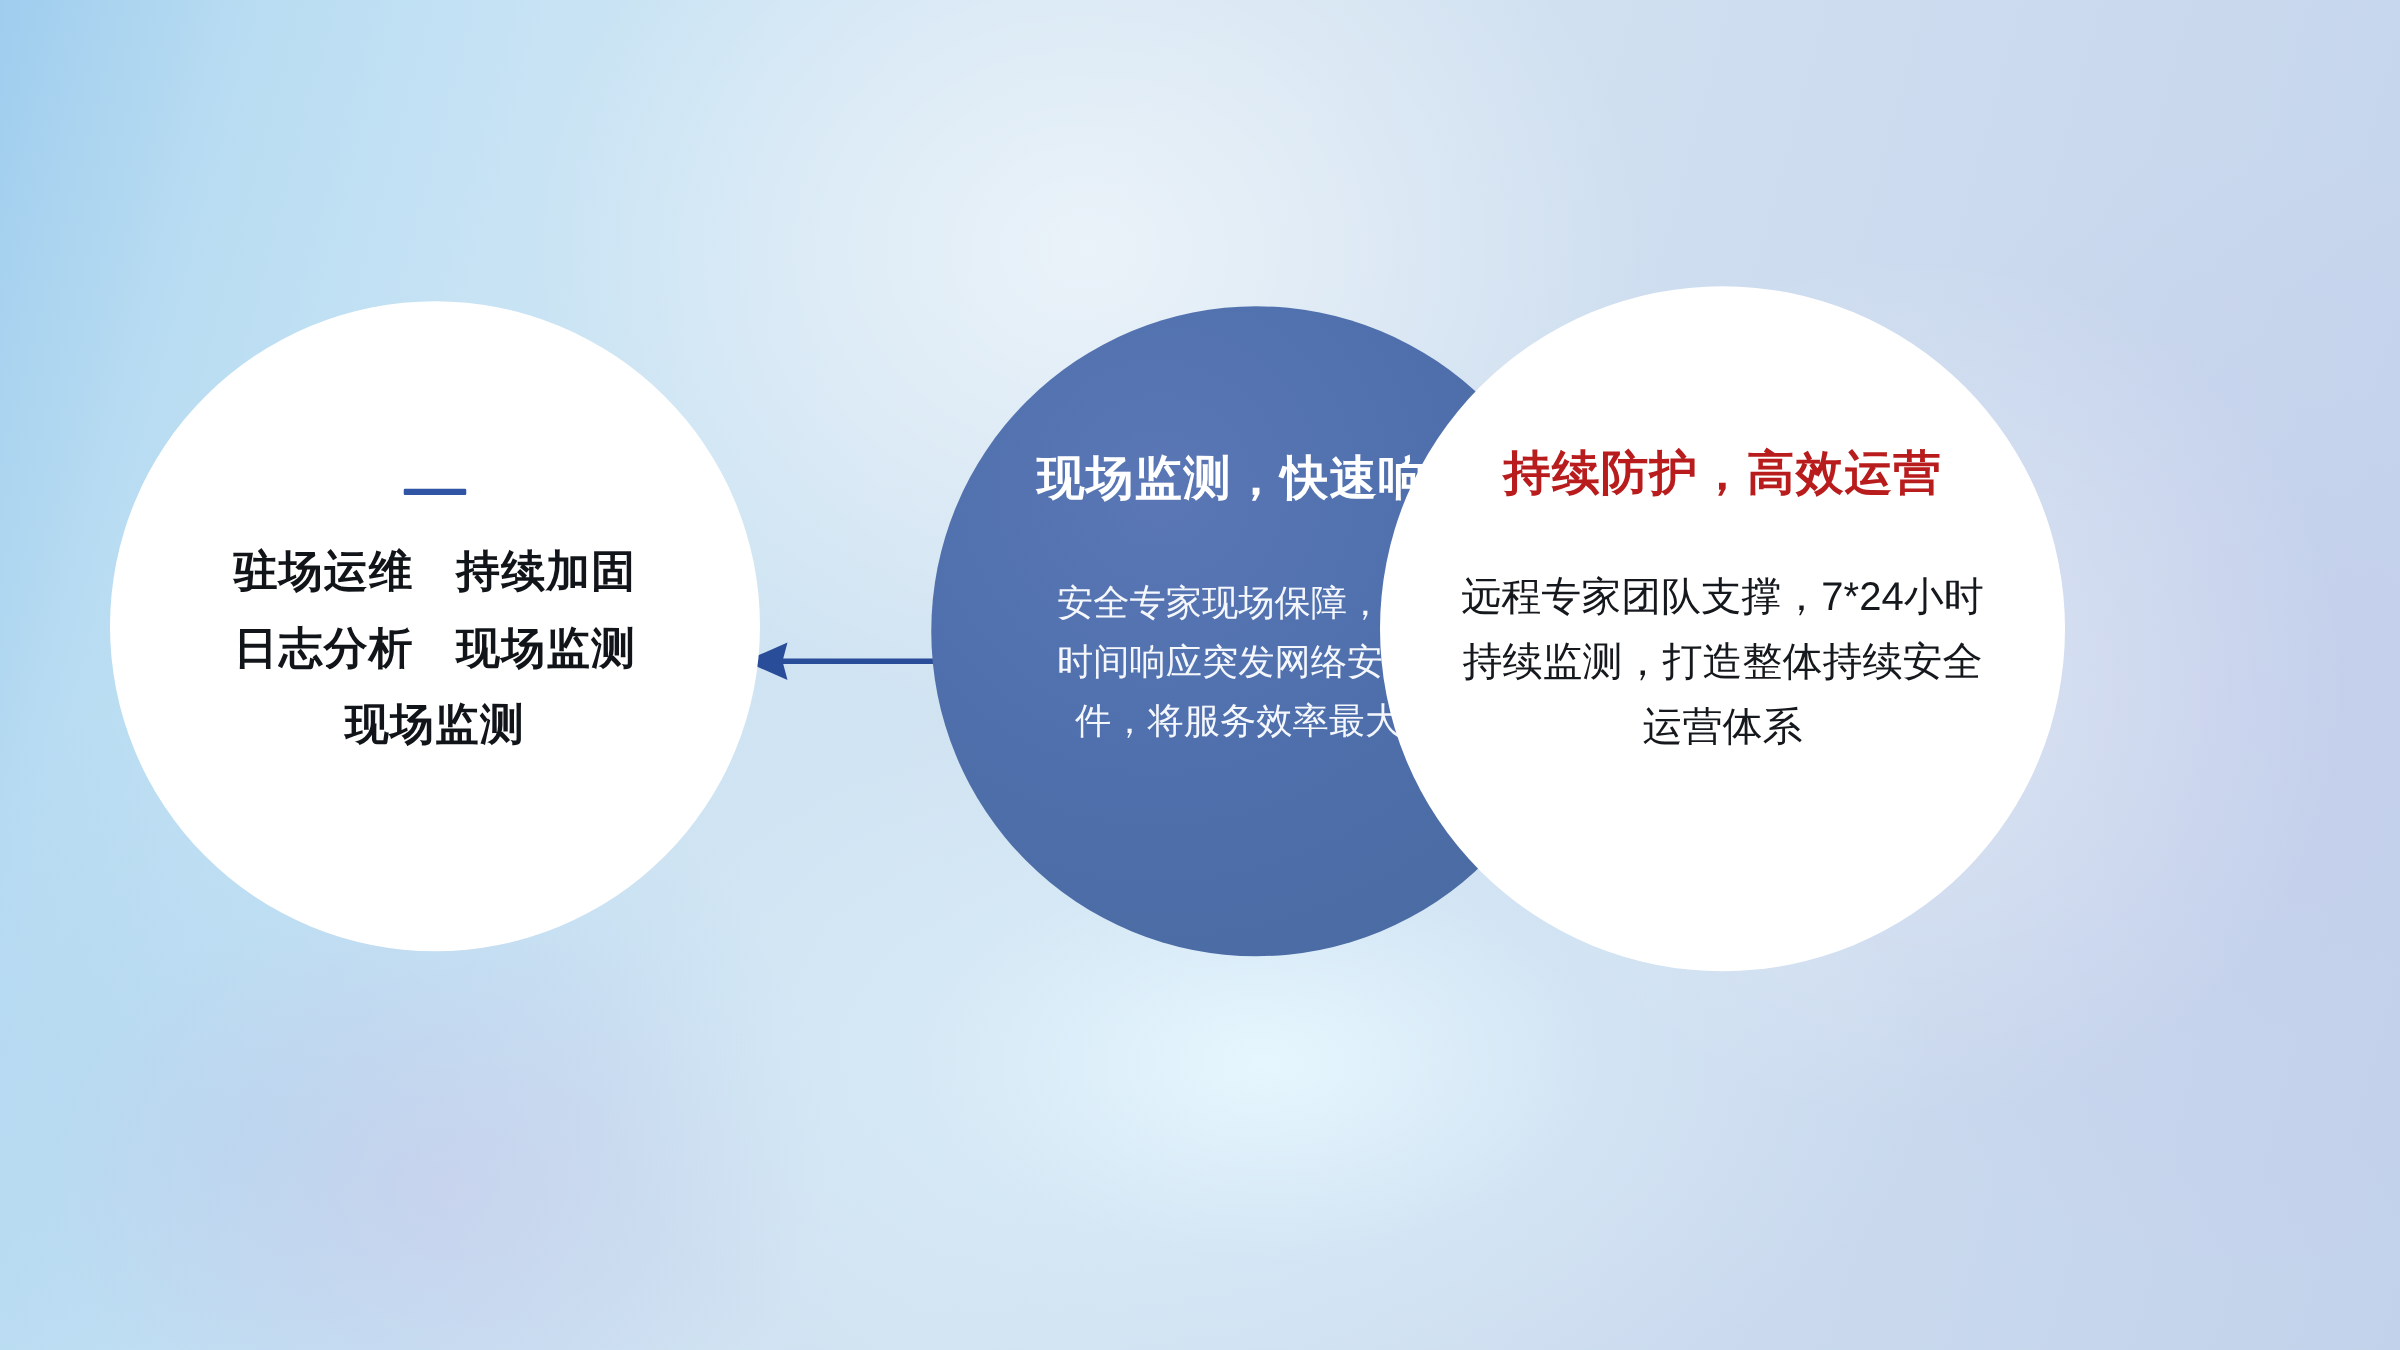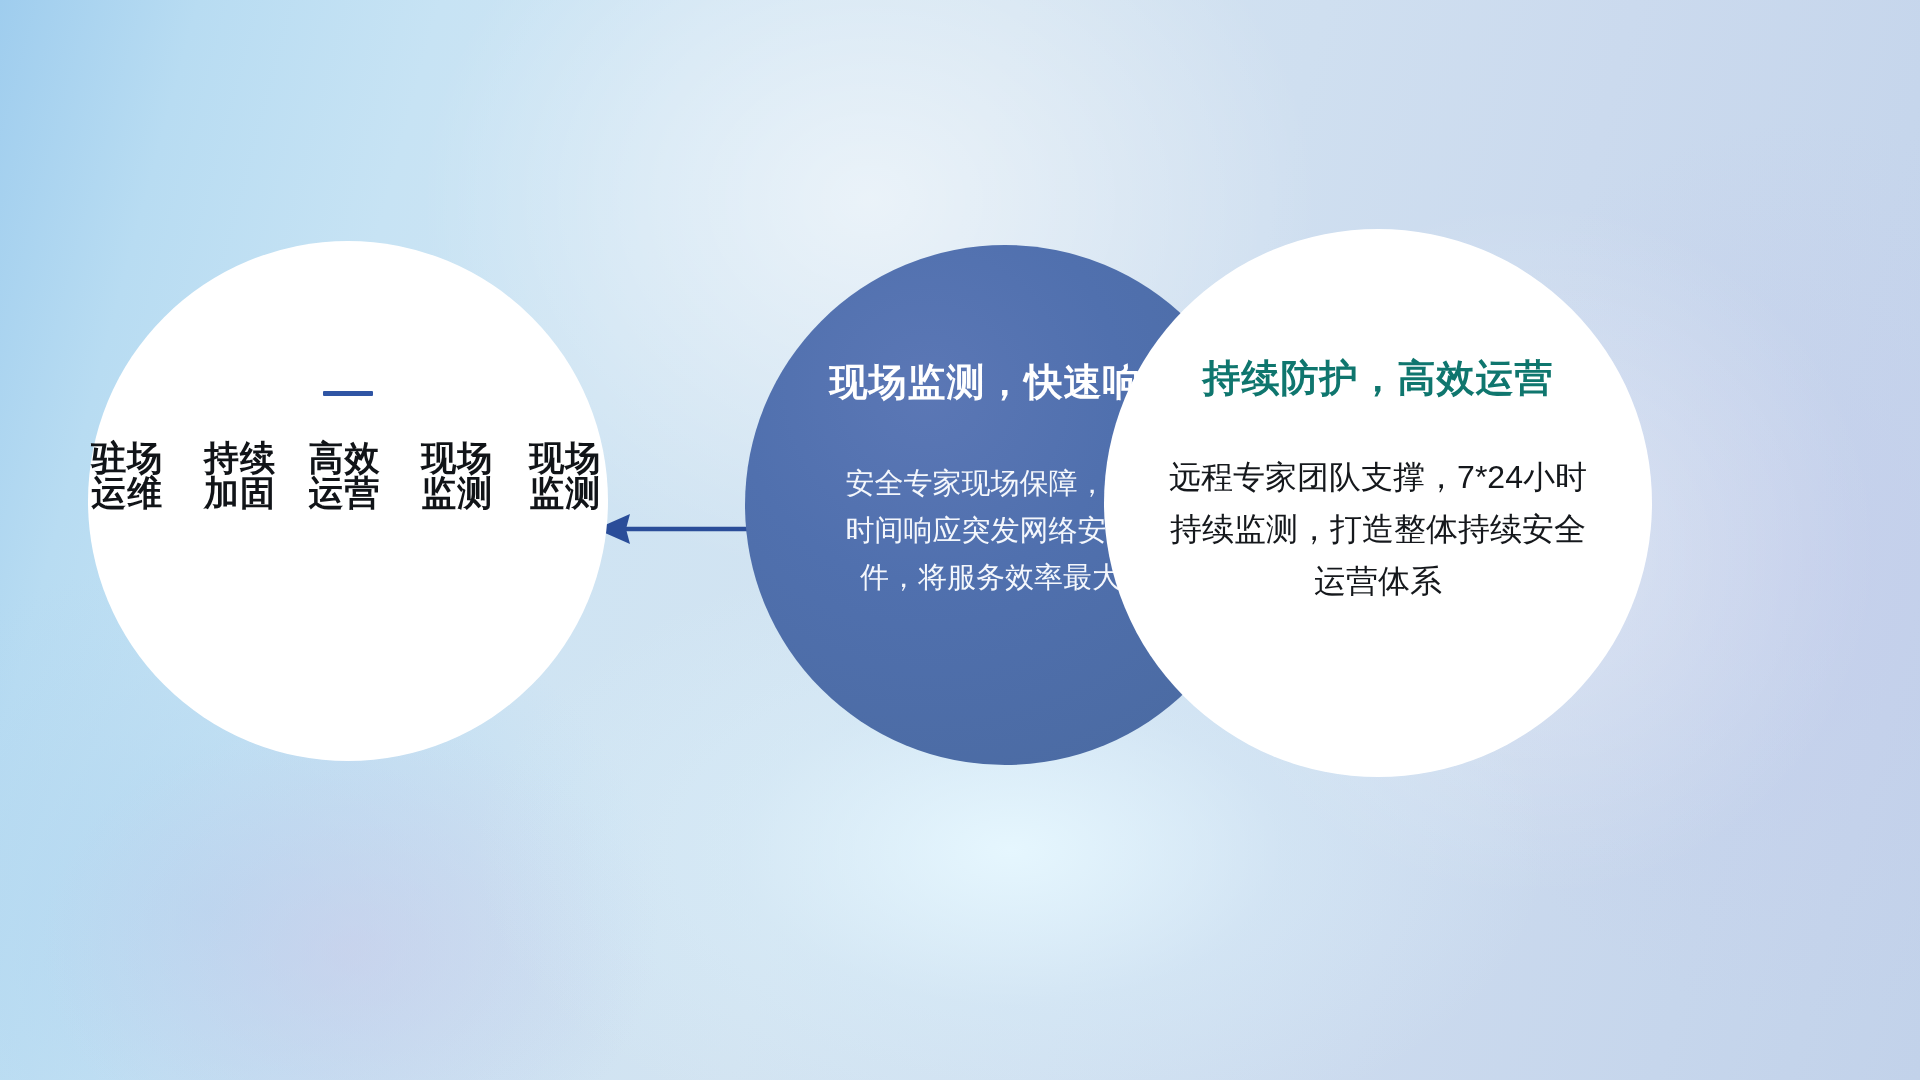--- a/index.html
+++ b/index.html
@@ -89,21 +89,21 @@
   #circle-left .dash {
     width: 50px;
     height: 5px;
     background: #2f55a4;
     border-radius: 1px;
     margin-top: 150px;
   }
   #circle-left .kw-list {
     margin-top: 44px;
     display: flex;
-    flex-direction: row;
+    flex-direction: column;
     gap: 26px;
   }
   #circle-left .kw-row {
     display: flex;
     justify-content: center;
     gap: 34px;
     font-size: 35px;
     font-weight: bold;
     color: #111418;
     letter-spacing: 1px;
@@ -142,21 +142,21 @@
     top: 229px;
     width: 548px;
     height: 548px;
     background: #ffffff;
     z-index: 5;
   }
   #circle-right .c-title {
     margin-top: 124px;
     font-size: 38px;
     font-weight: bold;
-    color: #0f766e;
+    color: #b91c1c;
     letter-spacing: 1px;
     white-space: nowrap;
   }
   #circle-right .c-body {
     margin-top: 48px;
     width: 420px;
     font-size: 32px;
     line-height: 1.62;
     color: #15181c;
     text-align: center;
@@ -190,21 +190,21 @@
   </svg>
 
   <div id="circle-left" class="circle">
     <div class="dash"></div>
     <div class="kw-list">
       <div class="kw-row">
         <span>驻场运维</span>
         <span>持续加固</span>
       </div>
       <div class="kw-row">
-        <span>高效运营</span>
+        <span>日志分析</span>
         <span>现场监测</span>
       </div>
       <div class="kw-row">
         <span>现场监测</span>
       </div>
     </div>
   </div>
 
   <div id="circle-middle" class="circle">
     <div class="c-title">现场监测，快速响应</div>

